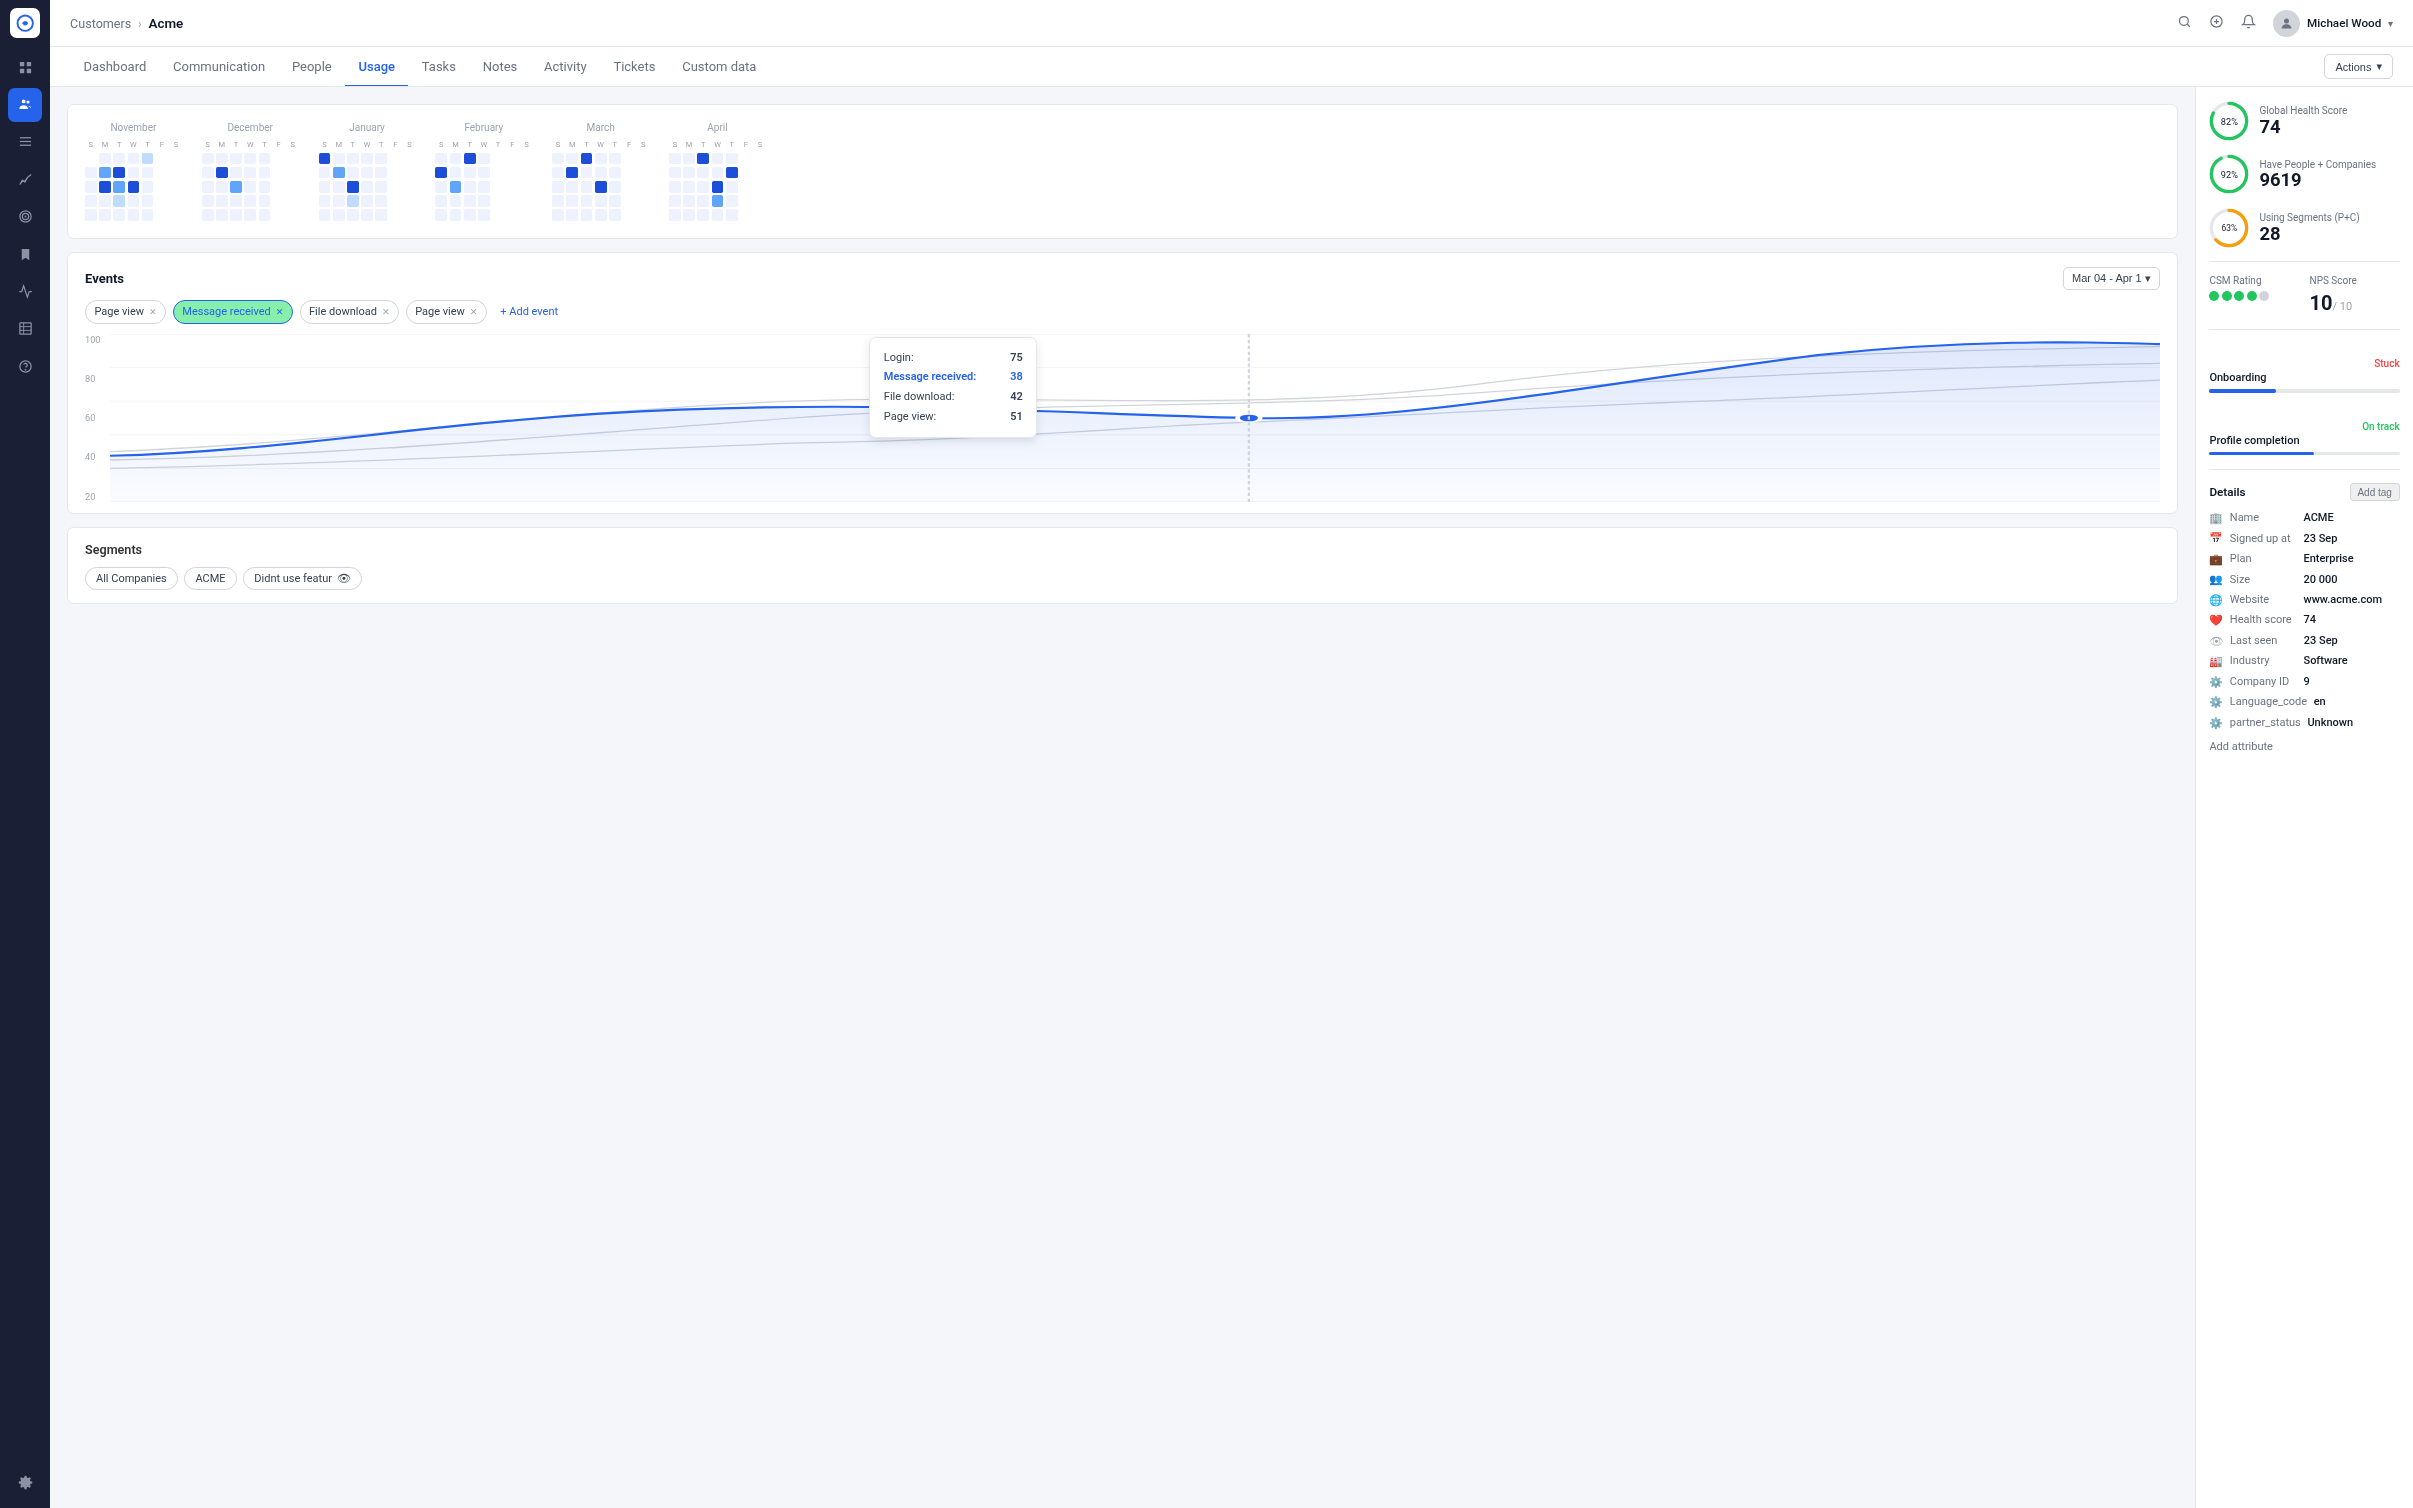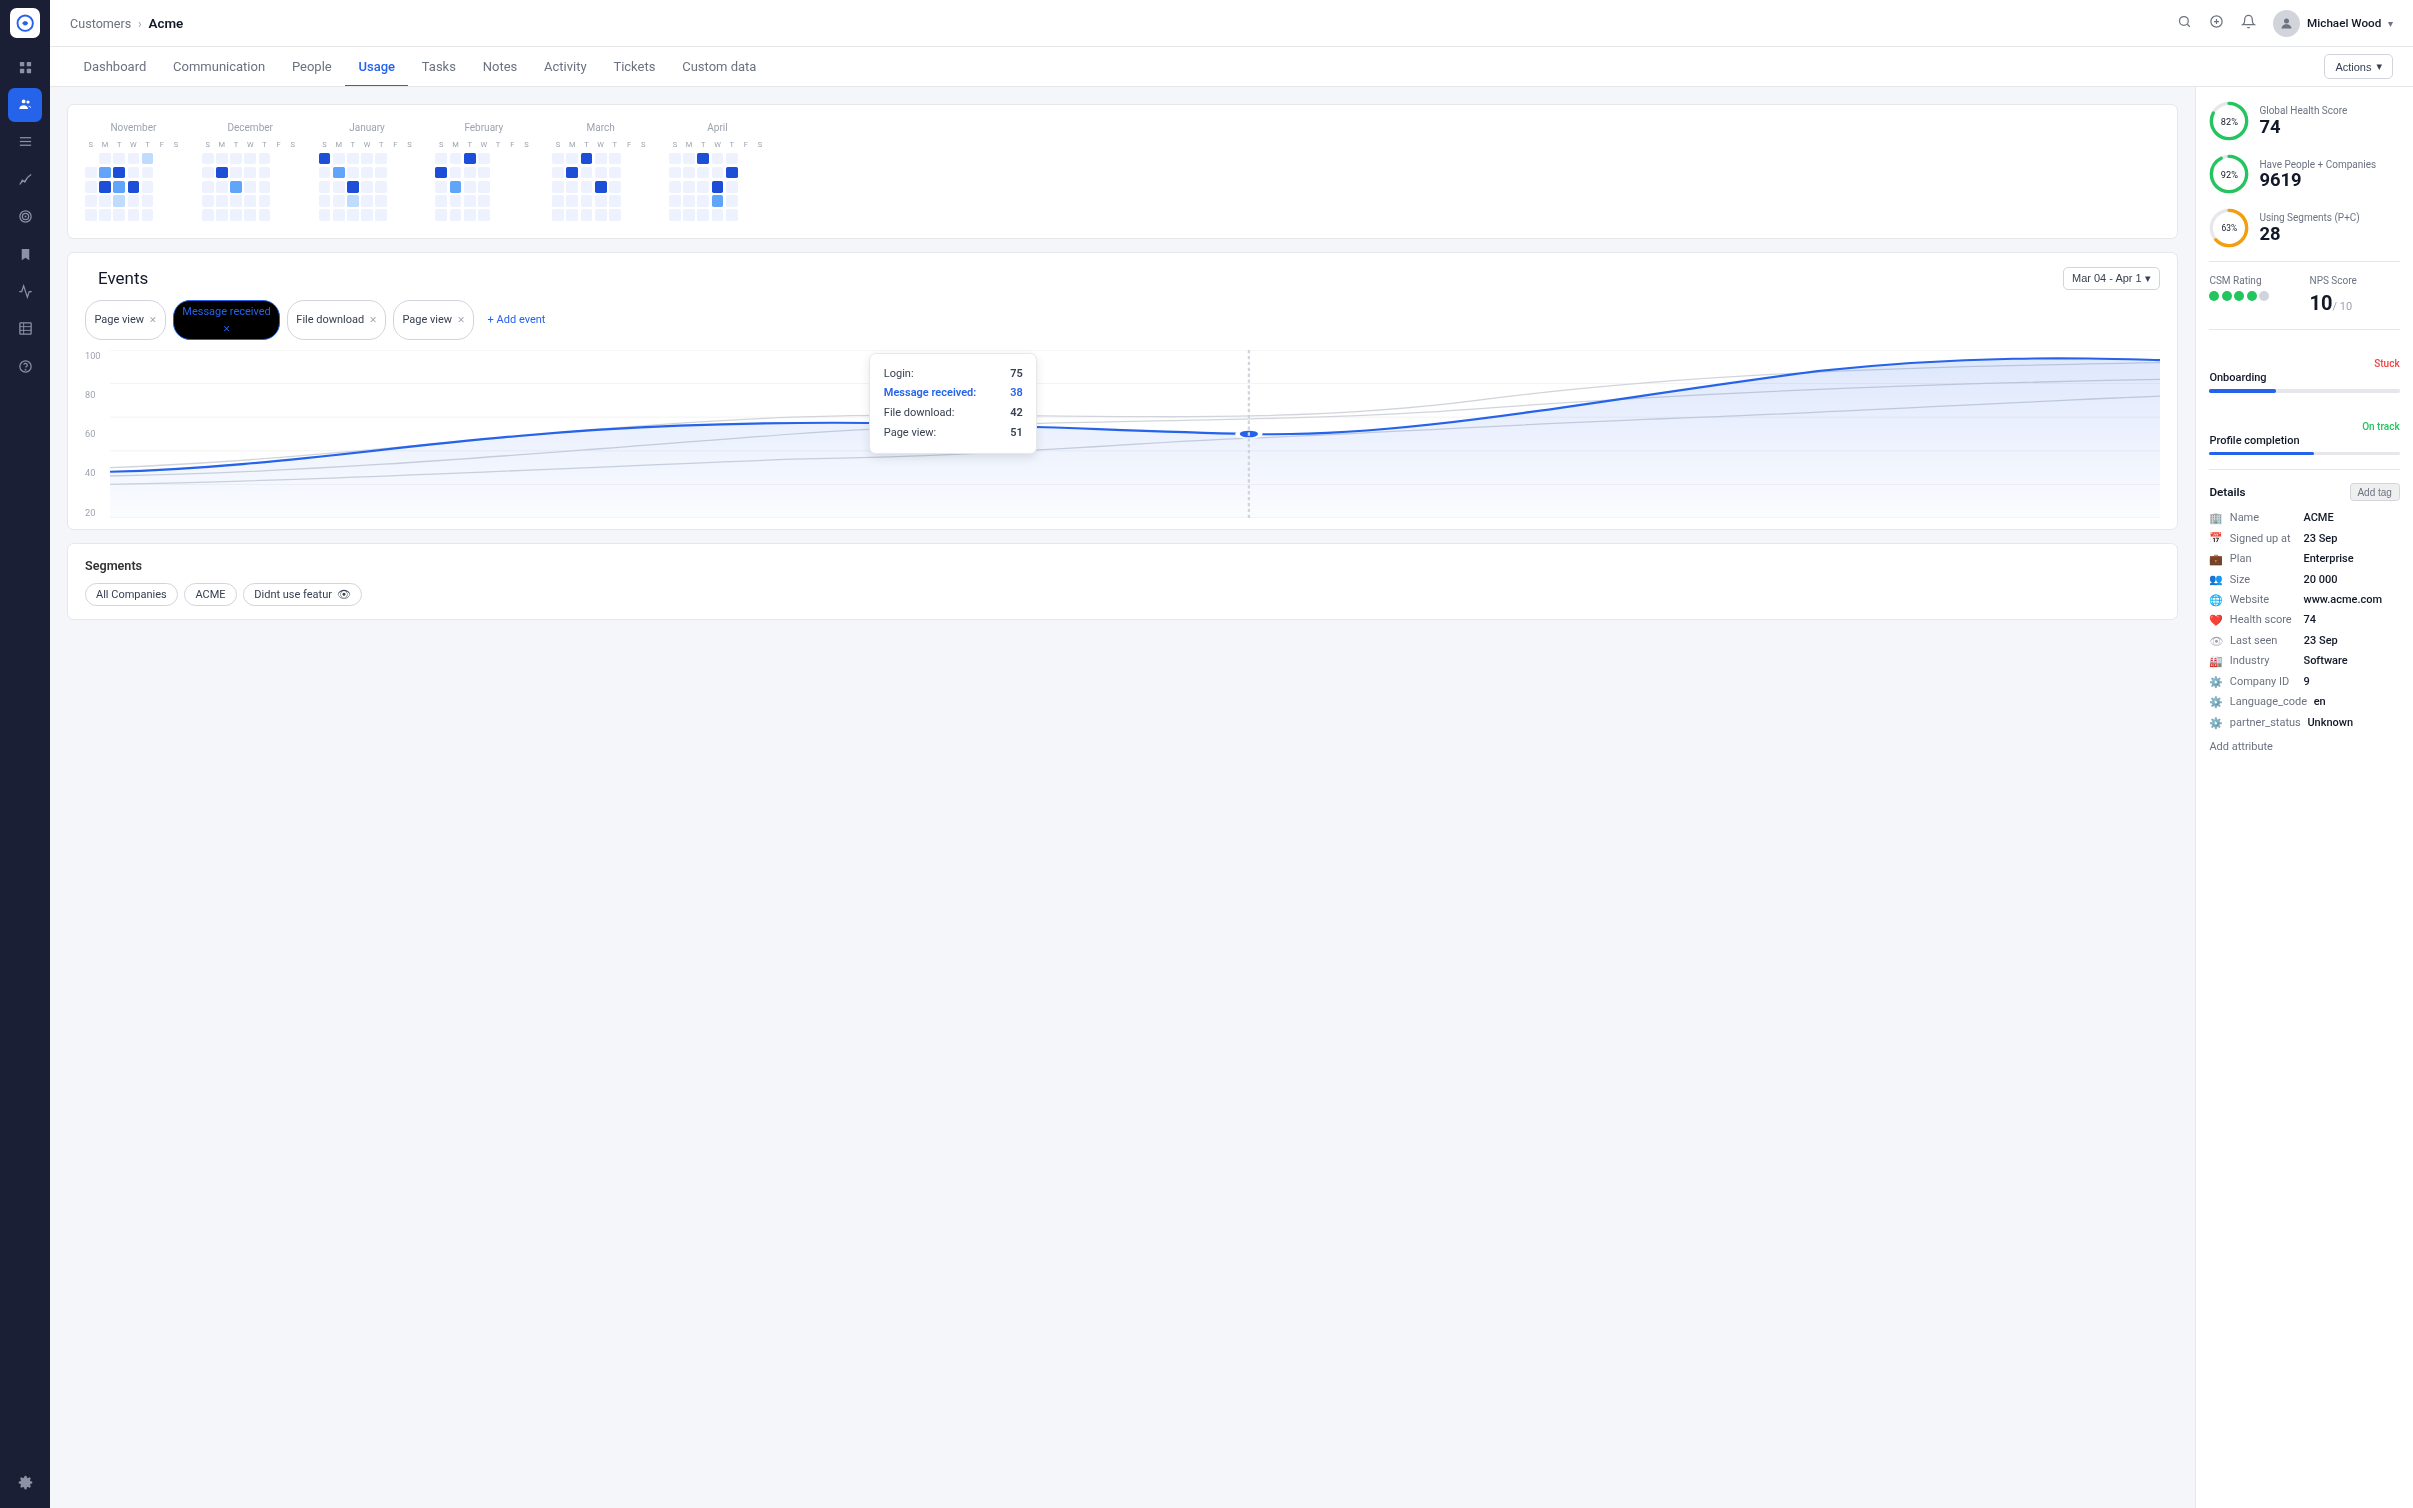--- a/index.html
+++ b/index.html
@@ -39,21 +39,21 @@
     .actions-btn { border: 0.8px solid #d1d5db; background: #fff; padding: 5px 10px; border-radius: 5px; font-size: 11px; cursor: pointer; color: #374151; display: flex; align-items: center; gap: 5px; }
 
     
     .content-area { display: flex; flex: 1; overflow: hidden; }
 
     
     .main-content { flex: 1; overflow-y: auto; padding: 17px; background: #f5f6fa; }
 
     
     .card { background: #fff; border-radius: 6.7px; border: 0.8px solid #e5e7eb; margin-bottom: 13.4px; }
-    .card-title { font-size: 17px; font-weight: 400; color: #111827; margin-left: 13px; }
+    .card-title { font-size: 13px; font-weight: 700; color: #111827; }
 
     
     .heatmap-card { padding: 17px; }
     .heatmap-title { font-size: 13.4px; font-weight: 600; color: #111827; margin-bottom: 13.4px; }
     .heatmap-legend { display: flex; align-items: center; gap: 5px; font-size: 10px; color: #9ca3af; }
     .legend-squares { display: flex; gap: 2.5px; }
     .legend-sq { width: 10px; height: 10px; border-radius: 1.7px; }
     .heatmap-header { display: flex; justify-content: space-between; align-items: center; margin-bottom: 10px; }
     .heatmap-grid { display: flex; gap: 20px; overflow-x: auto; }
     .heatmap-month { }
@@ -67,21 +67,21 @@
     .heat-1 { background: #bfdbfe; }
     .heat-2 { background: #60a5fa; }
     .heat-3 { background: #1d4ed8; }
     .heat-empty { background: transparent; }
 
     
     .events-header { display: flex; align-items: center; justify-content: space-between; padding: 13.4px 17px 10px; }
     .date-range-btn { border: 0.8px solid #d1d5db; background: #fff; padding: 4.2px 8.4px; border-radius: 5px; font-size: 11px; cursor: pointer; color: #374151; display: flex; align-items: center; gap: 3.4px; }
     .event-filters { display: flex; gap: 6.7px; padding: 0 17px 10px; flex-wrap: wrap; }
     .filter-tag { display: flex; align-items: center; gap: 5px; padding: 4.2px 8.4px; border-radius: 17px; border: 0.8px solid #d1d5db; font-size: 11px; color: #374151; cursor: pointer; background: #fff; }
-    .filter-tag.active { border-color: #2563eb; color: #2563eb; background: #000000; flex-direction: column; }
+    .filter-tag.active { border-color: #2563eb; color: #2563eb; background: #86efac; }
     .filter-tag-close { color: #9ca3af; font-size: 9.2px; cursor: pointer; }
     .filter-tag.active .filter-tag-close { color: #2563eb; }
     .add-event-btn { display: flex; align-items: center; gap: 3.4px; color: #2563eb; font-size: 11px; cursor: pointer; padding: 4.2px 6.7px; border-radius: 5px; }
 
     
     .chart-container { position: relative; padding: 0 17px 17px; }
 
     
     .chart-tooltip { position: absolute; background: #fff; border: 0.8px solid #e5e7eb; border-radius: 6.7px; padding: 10px 13.4px; box-shadow: 0 3.4px 10px rgba(0,0,0,0.1); font-size: 11px; top: 8.4px; left: 38%; z-index: 10; }
     .tooltip-row { display: flex; justify-content: space-between; gap: 34px; line-height: 1.8; }

